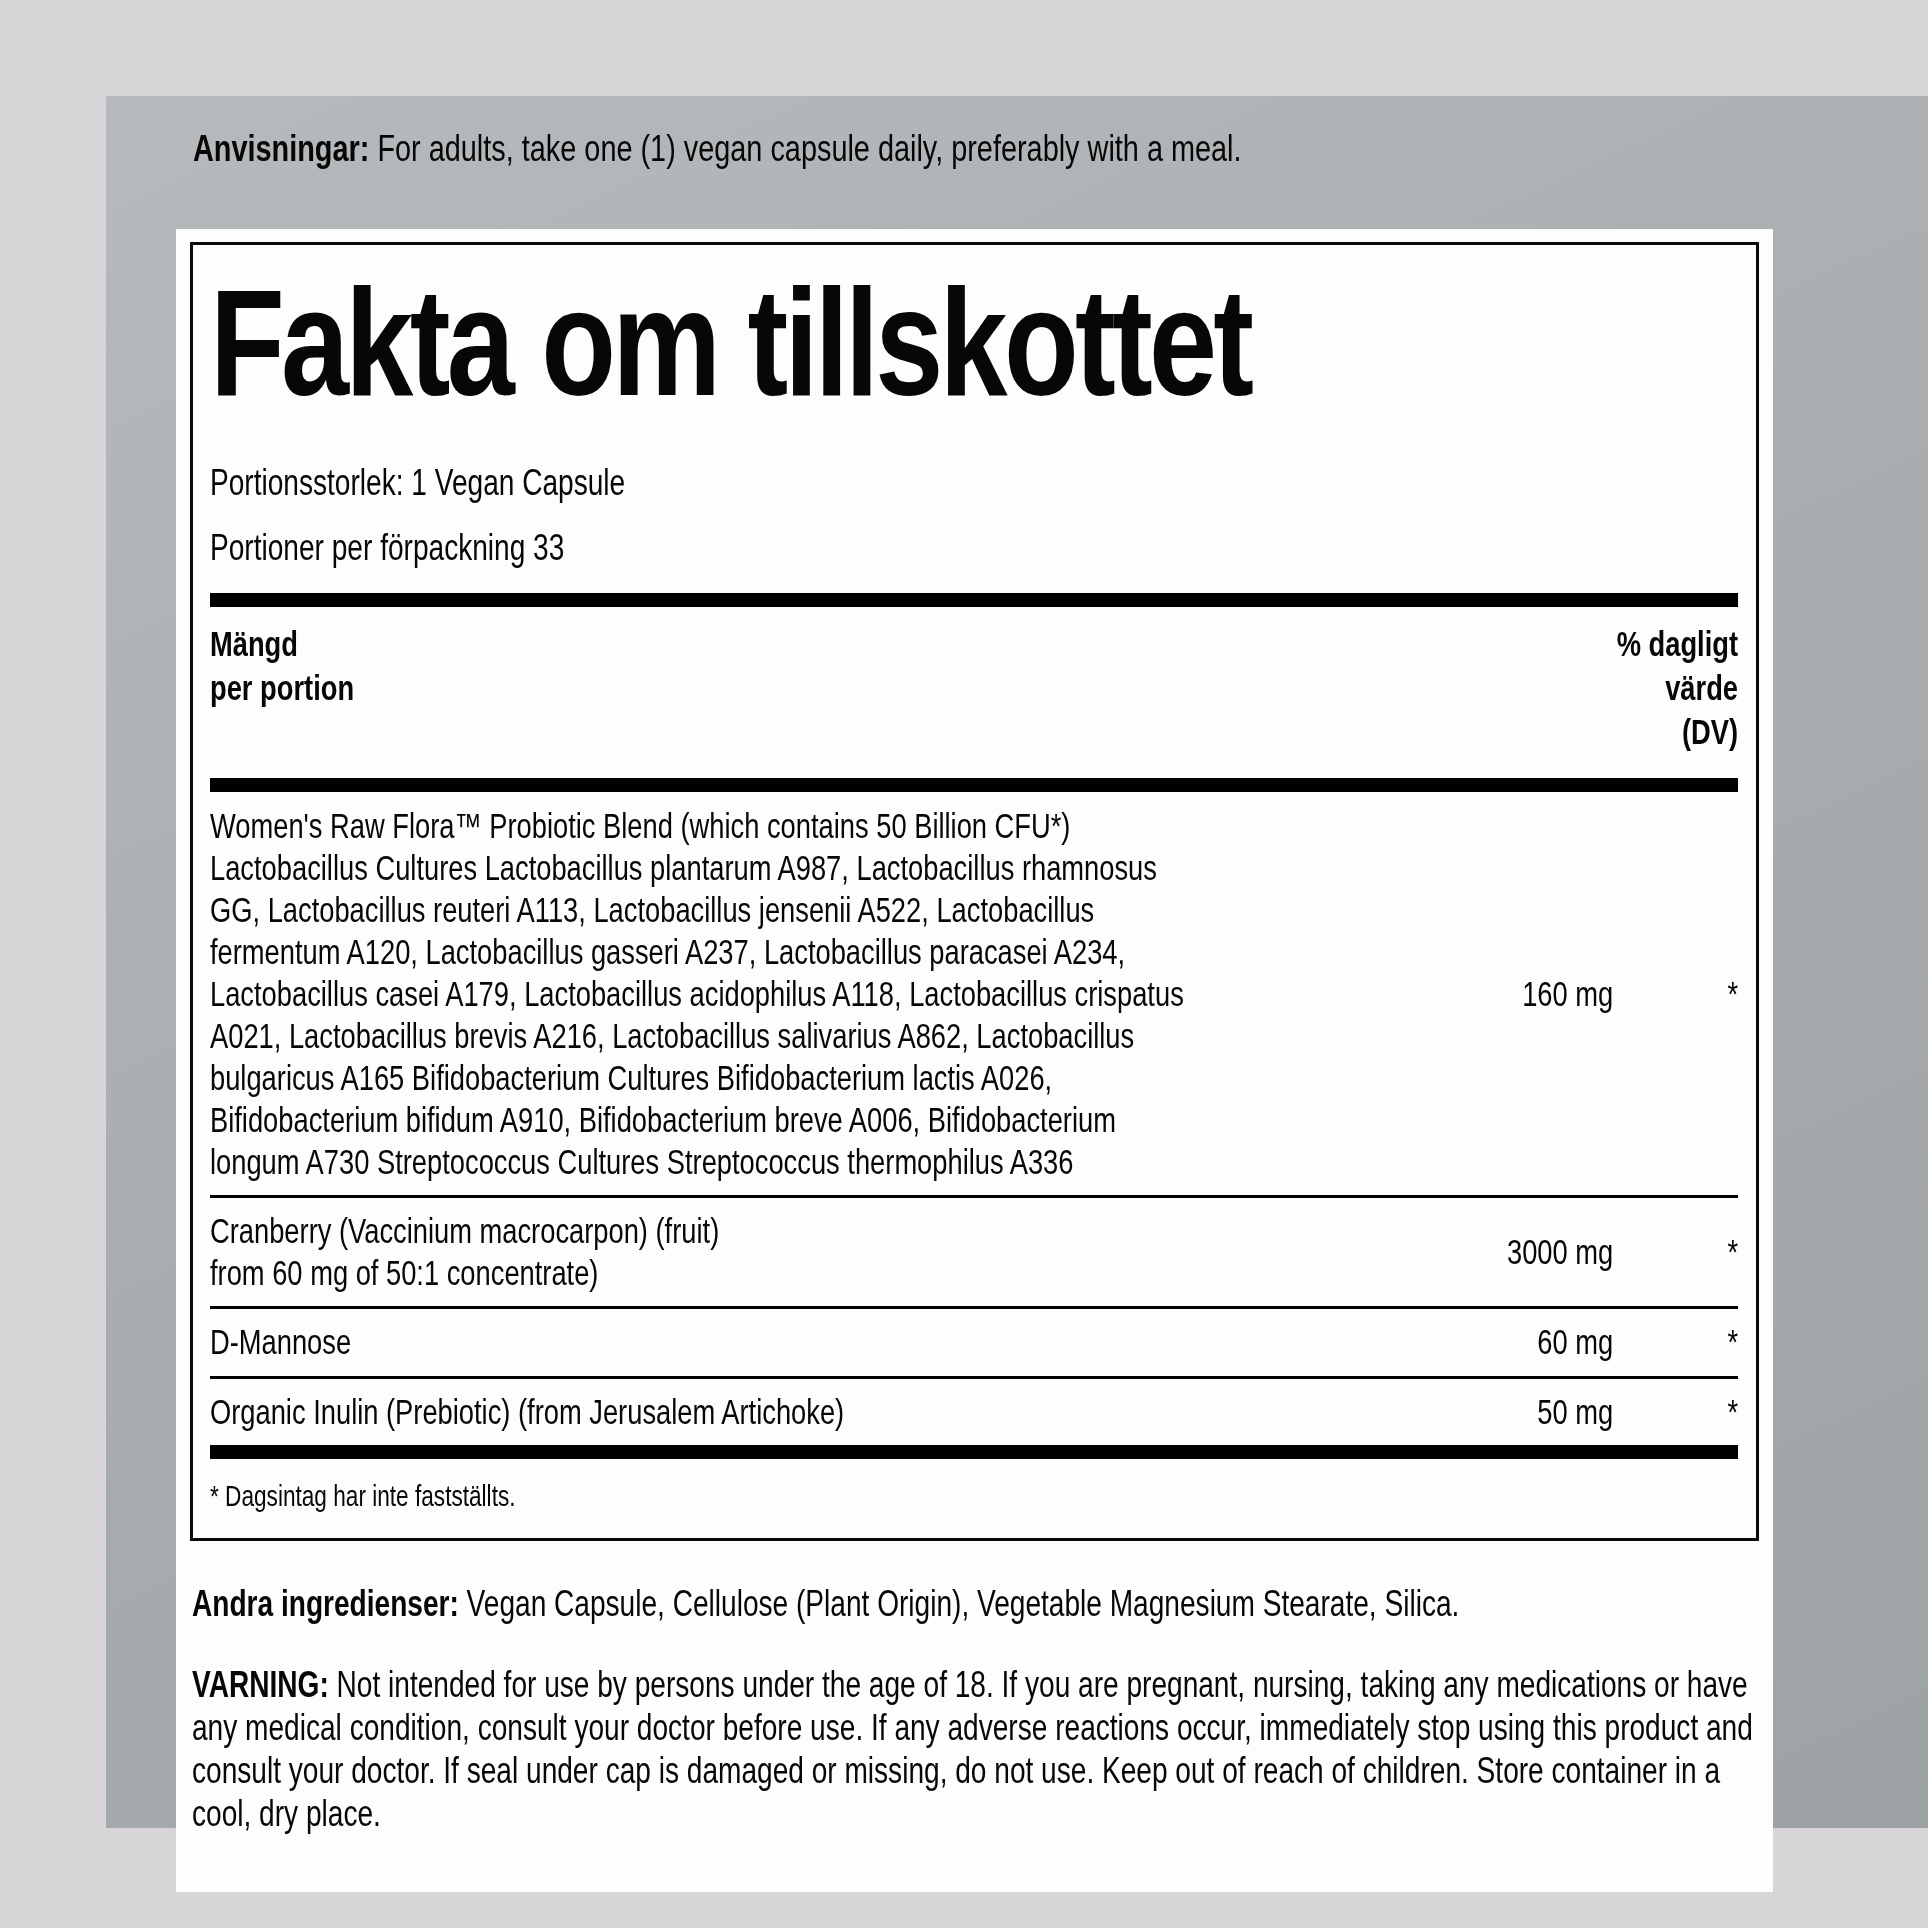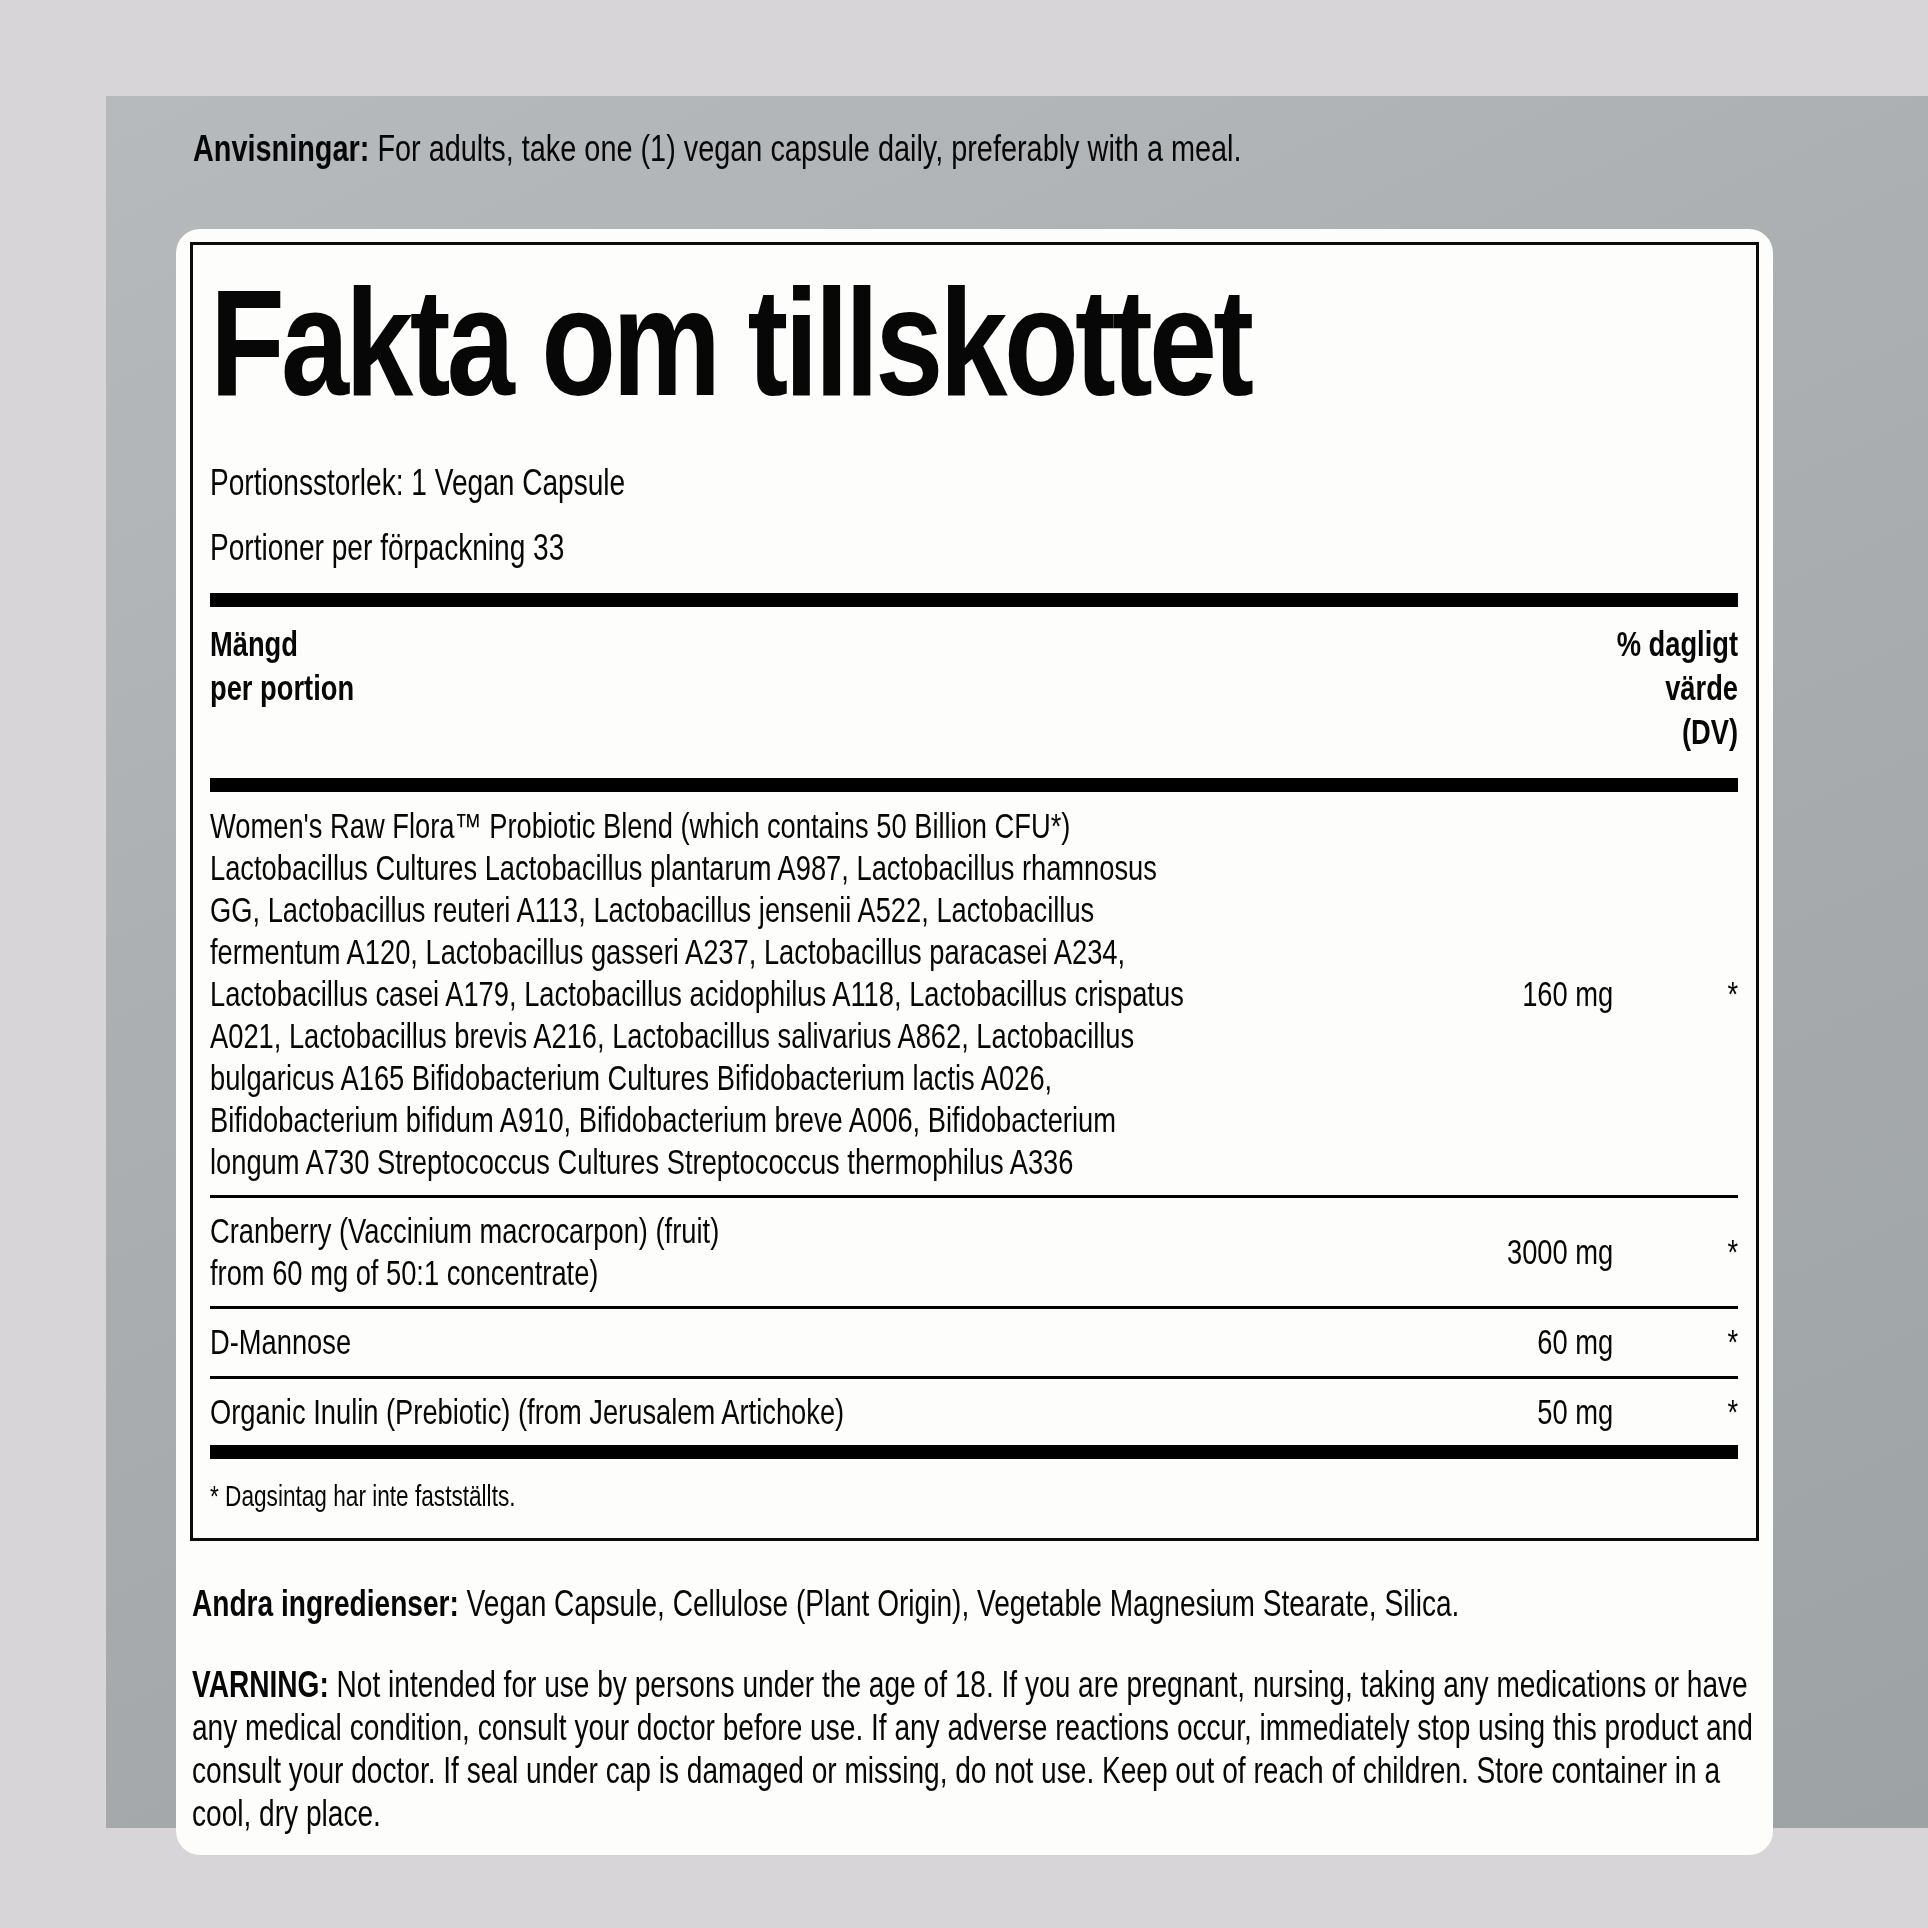--- a/index.html
+++ b/index.html
@@ -17,21 +17,21 @@
   
   .cond{transform:scaleX(0.78);transform-origin:left top;}
 
   .directions-wrap{position:absolute;left:87px;top:30px;width:2166px;}
   .directions{font-size:37px;line-height:45px;white-space:nowrap;letter-spacing:0;}
   .directions .lead{font-weight:bold;}
 
   .sheet{
     position:absolute;left:70px;top:133px;width:1597px;
     background:#fdfdfb;
-    padding:13px 14px 20px 14px;box-sizing:border-box;border-radius:24px;
+    padding:13px 14px 57px 14px;box-sizing:border-box;
   }
   .facts-box{
     border:3.8px solid #0b0b0b;
     background:#fdfdfb;
     padding:11.3px 17px 1.9px 17px;
     overflow:hidden;
   }
   .facts-title{
     margin:5.6px 0 40px 0;
     font-size:153px;line-height:160px;

